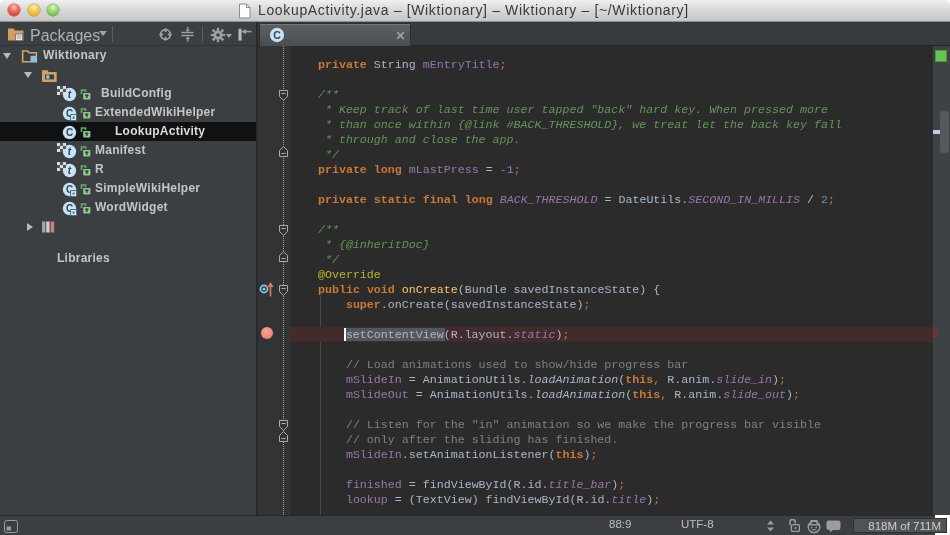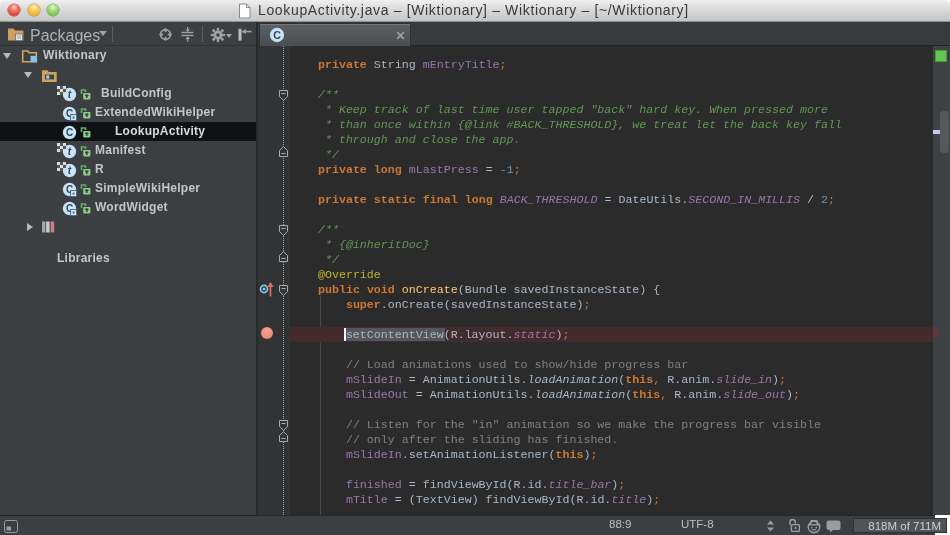--- a/index.html
+++ b/index.html
@@ -352,21 +352,21 @@
 
         <span class="c">// Load animations used to show/hide progress bar</span>
         <span class="f">mSlideIn</span> = AnimationUtils.<span class="sm">loadAnimation</span>(<span class="k">this</span><span class="p">,</span> R.anim.<span class="sf">slide_in</span>)<span class="p">;</span>
         <span class="f">mSlideOut</span> = AnimationUtils.<span class="sm">loadAnimation</span>(<span class="k">this</span><span class="p">,</span> R.anim.<span class="sf">slide_out</span>)<span class="p">;</span>
 
         <span class="c">// Listen for the "in" animation so we make the progress bar visible</span>
         <span class="c">// only after the sliding has finished.</span>
         <span class="f">mSlideIn</span>.setAnimationListener(<span class="k">this</span>)<span class="p">;</span>
 
         <span class="f">finished</span> = findViewById(R.id.<span class="sf">title_bar</span>)<span class="p">;</span>
-        <span class="f">mTitle</span> = (TextView) findViewById(R.id.<span class="sf">title</span>)<span class="p">;</span></pre>
+        <span class="f">lookup</span> = (TextView) findViewById(R.id.<span class="sf">title</span>)<span class="p">;</span></pre>
   </div>
 
   <div class="stripe"></div>
   <div class="greensq"></div>
   <div class="caretmark"></div>
   <div class="redmark"></div>
   <div class="thumb"></div>
 
   <div class="status">
     <svg style="position:absolute;left:4px;top:4px;" width="14" height="13" viewBox="0 0 14 13">

